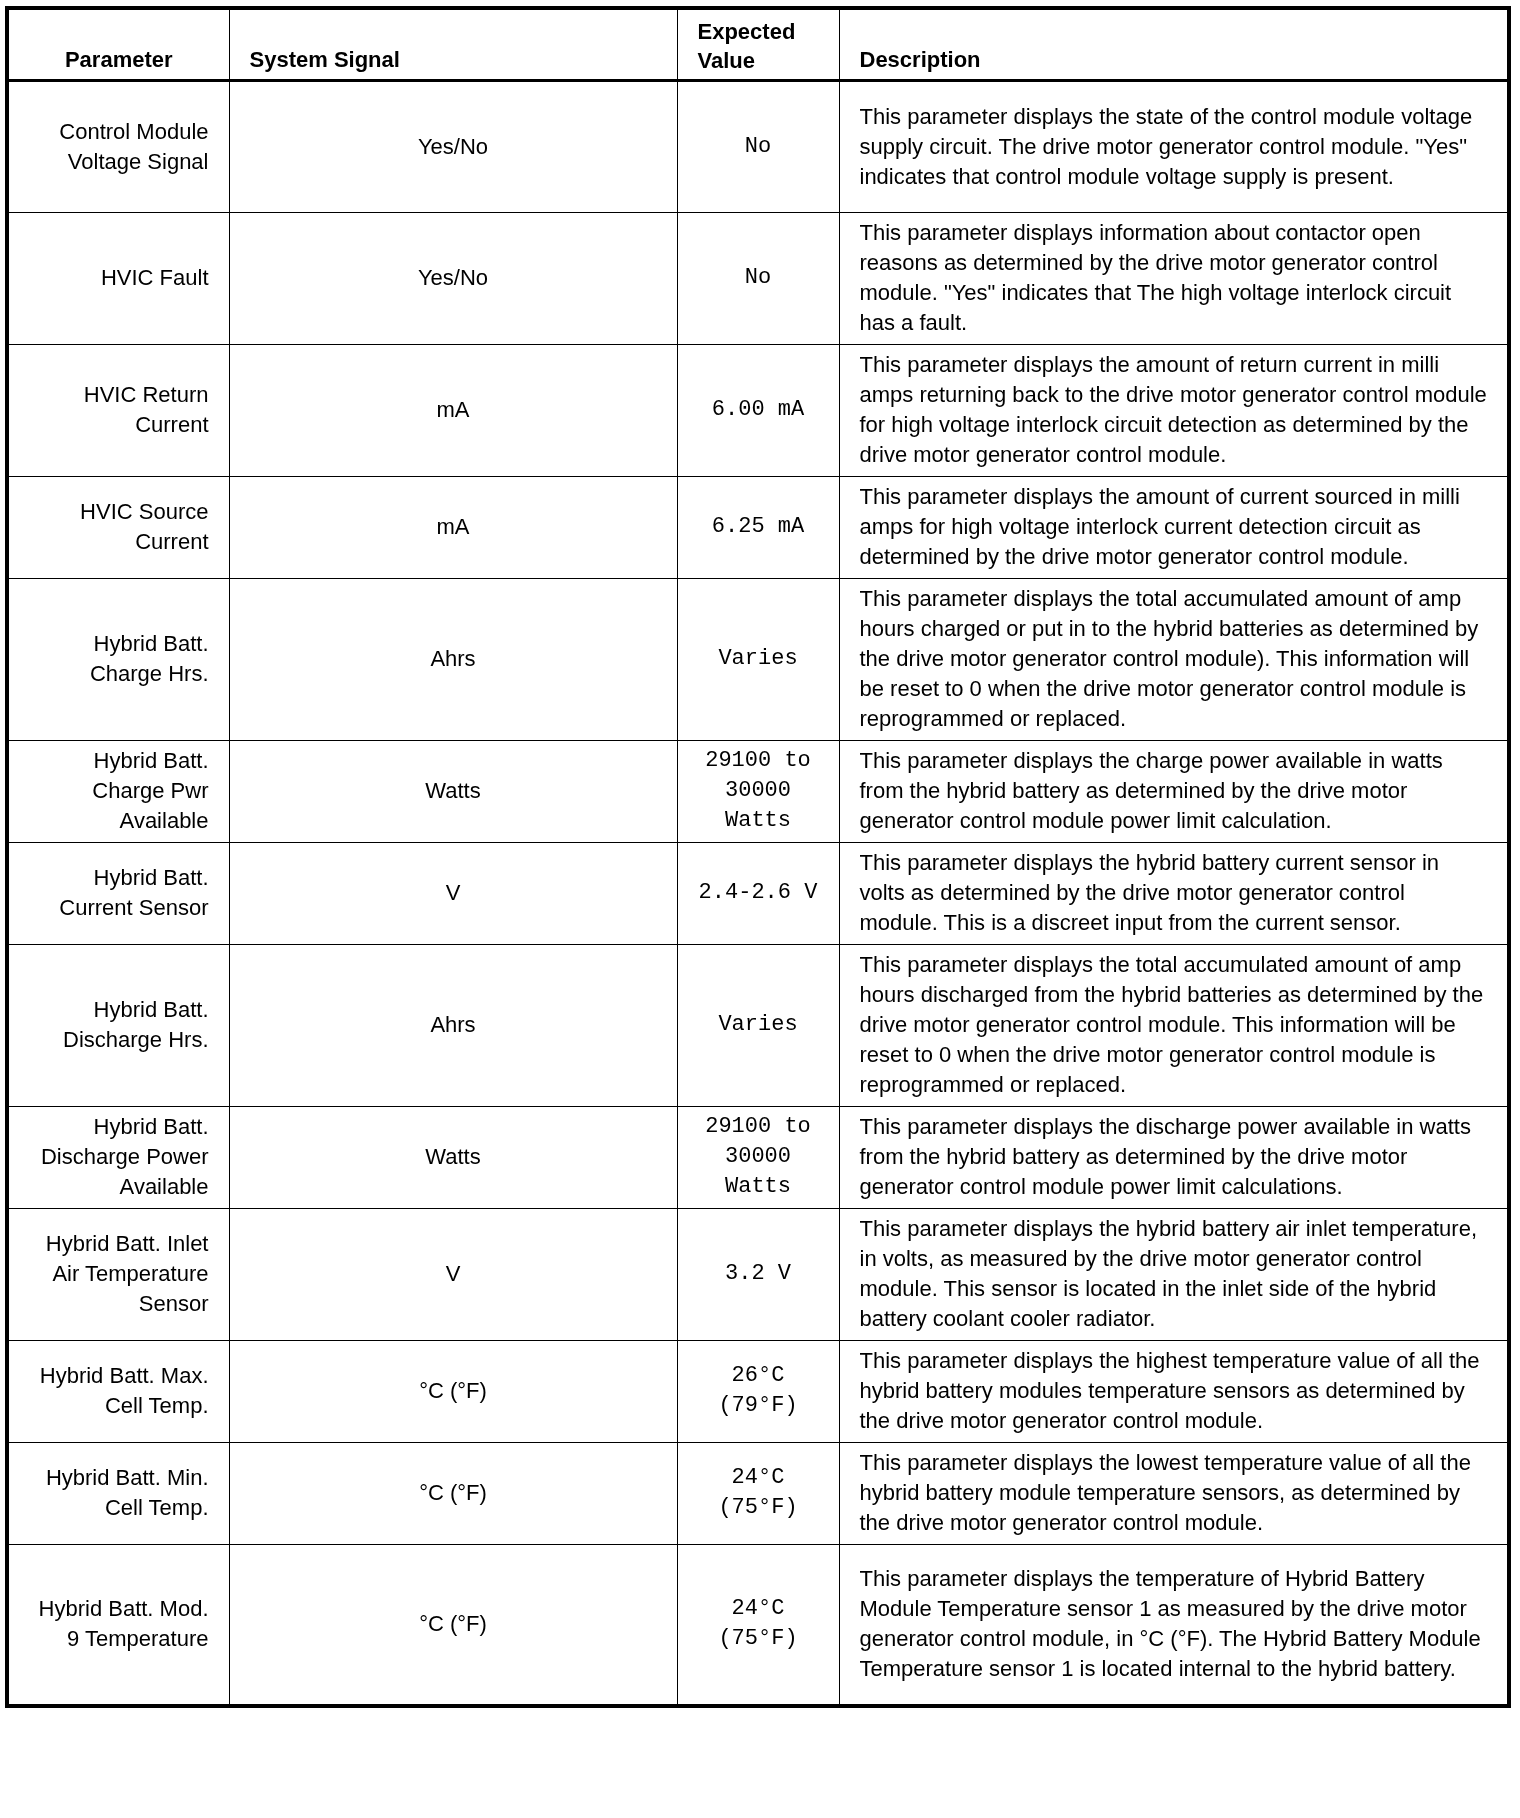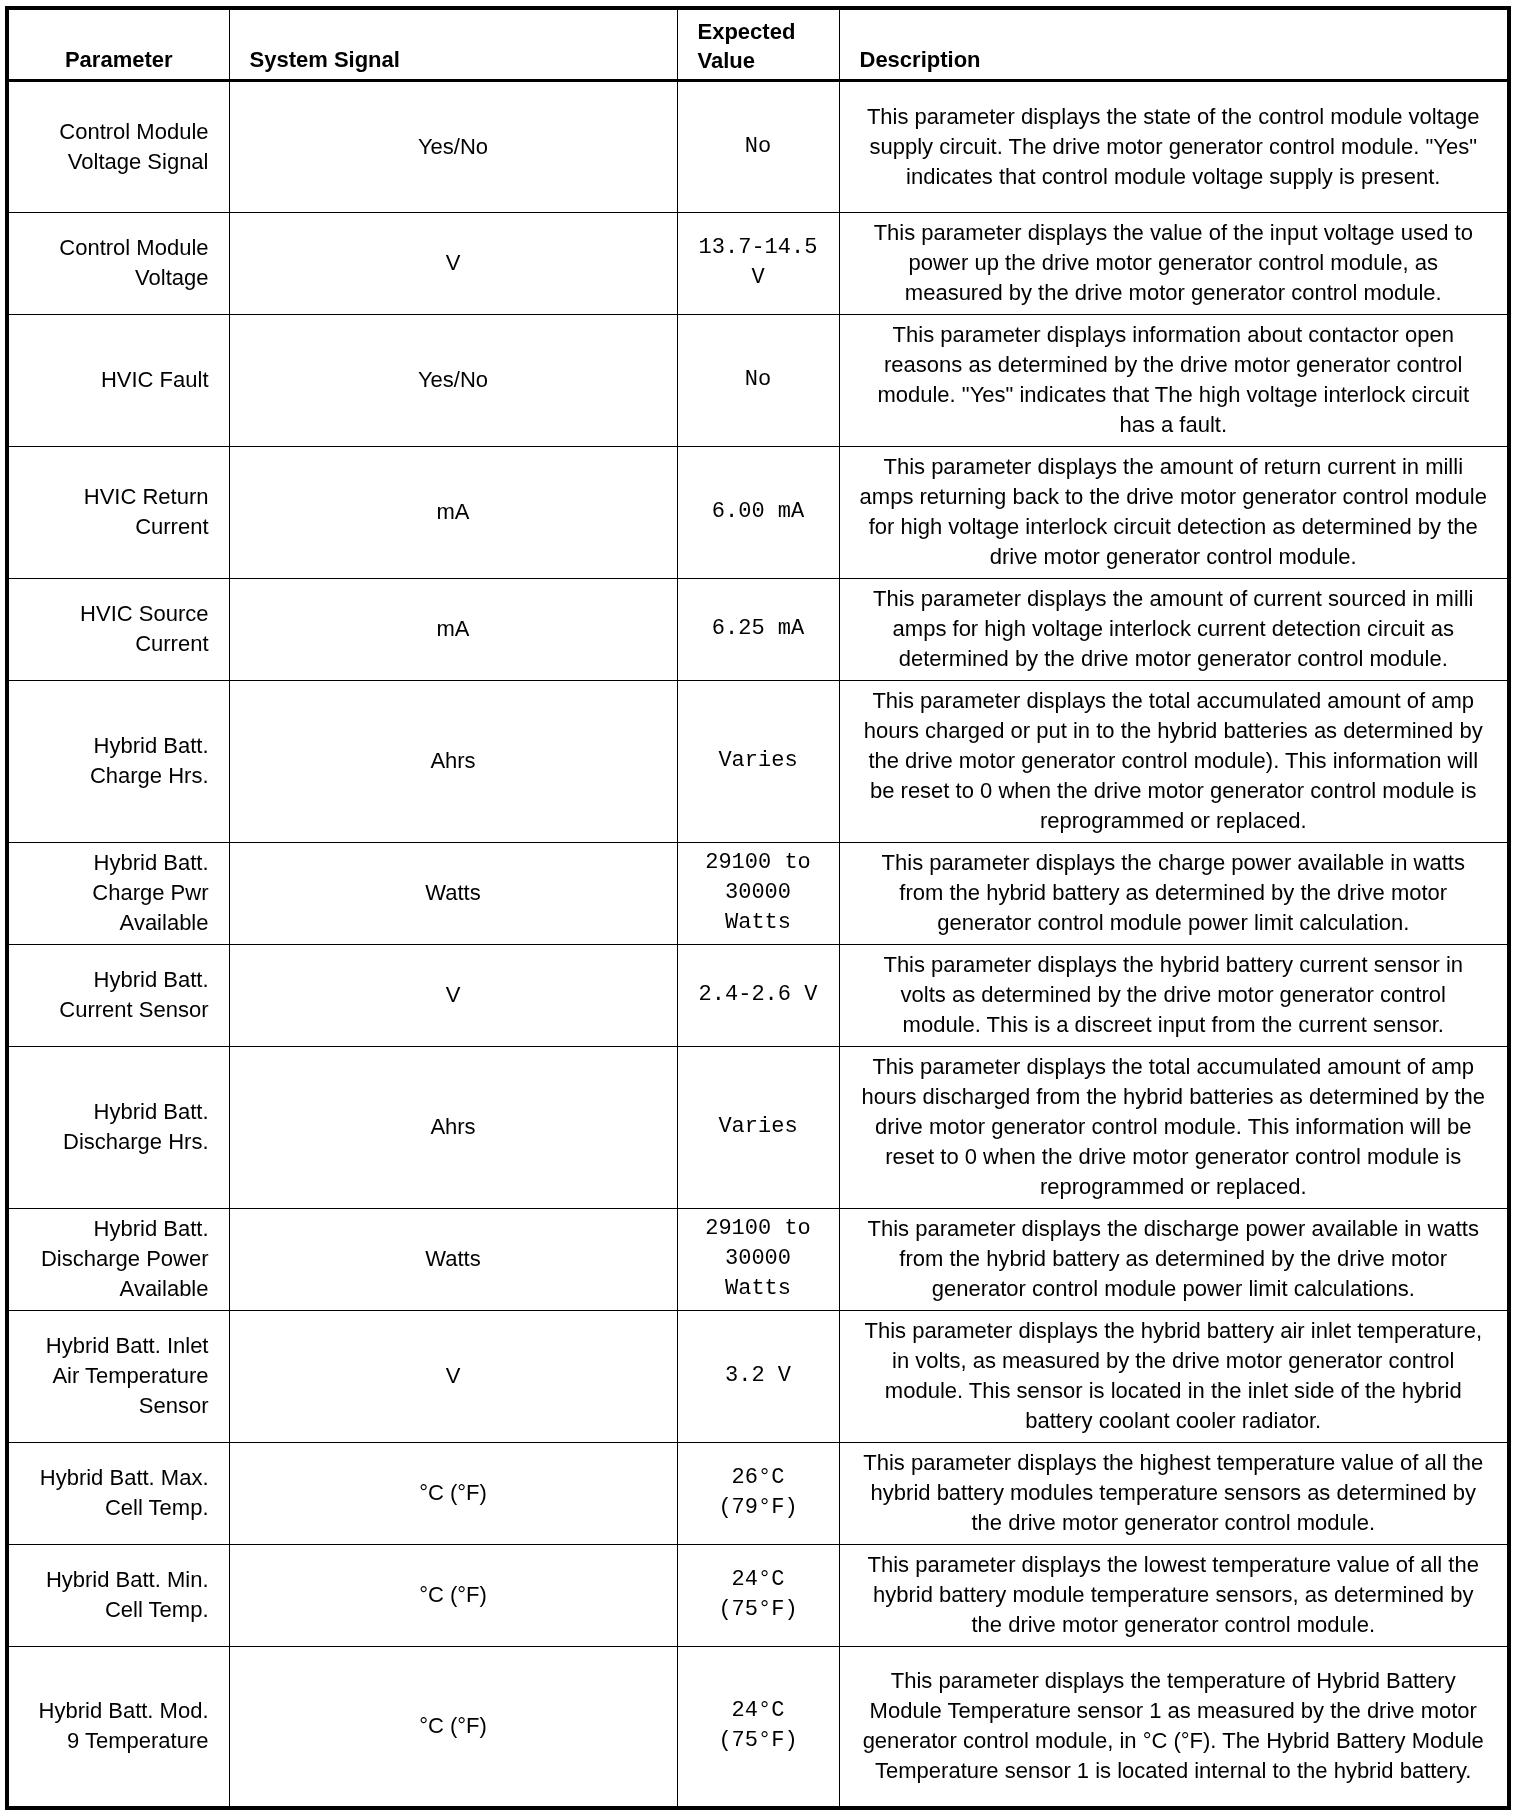--- a/index.html
+++ b/index.html
@@ -22,21 +22,21 @@
   }
   .doc-table thead tr { height: 72px; }
   .doc-table thead th { vertical-align: bottom; font-weight: bold; padding-bottom: 4px; border-bottom: 3px solid #000; }
   .th-param { text-align: center; }
   .th-state { text-align: left; }
   .th-expected { text-align: left; line-height: 29px; }
   .th-desc { text-align: left; }
   .td-param { text-align: right; }
   .td-state { text-align: center; }
   .td-expected { text-align: center; font-family: Liberation Mono, monospace; }
-  .td-desc { text-align: center; padding: 2px 4px; }
+  .td-desc { text-align: left; padding: 2px 4px; }
   col.c1 { width: 222px; }
   col.c2 { width: 448px; }
   col.c3 { width: 162px; }
   col.c4 { width: 670px; }
 </style>
 </head>
 <body>
 
 <table class="doc-table">
   <colgroup>
@@ -52,26 +52,20 @@
       <th class="th-expected">Expected Value</th>
       <th class="th-desc">Description</th>
     </tr>
   </thead>
   <tbody>
     <tr style="height:132px">
       <td class="td-param">Control Module Voltage Signal</td>
       <td class="td-state">Yes/No</td>
       <td class="td-expected">No</td>
       <td class="td-desc">This parameter displays the state of the control module voltage supply circuit. The drive motor generator control module. "Yes" indicates that control module voltage supply is present.</td>
-    </tr>
-    <tr style="height:102px">
-      <td class="td-param">Control Module Voltage</td>
-      <td class="td-state">V</td>
-      <td class="td-expected">13.7-14.5 V</td>
-      <td class="td-desc">This parameter displays the value of the input voltage used to power up the drive motor generator control module, as measured by the drive motor generator control module.</td>
     </tr>
     <tr style="height:132px">
       <td class="td-param">HVIC Fault</td>
       <td class="td-state">Yes/No</td>
       <td class="td-expected">No</td>
       <td class="td-desc">This parameter displays information about contactor open reasons as determined by the drive motor generator control module. "Yes" indicates that The high voltage interlock circuit has a fault.</td>
     </tr>
     <tr style="height:132px">
       <td class="td-param">HVIC Return Current</td>
       <td class="td-state">mA</td>

